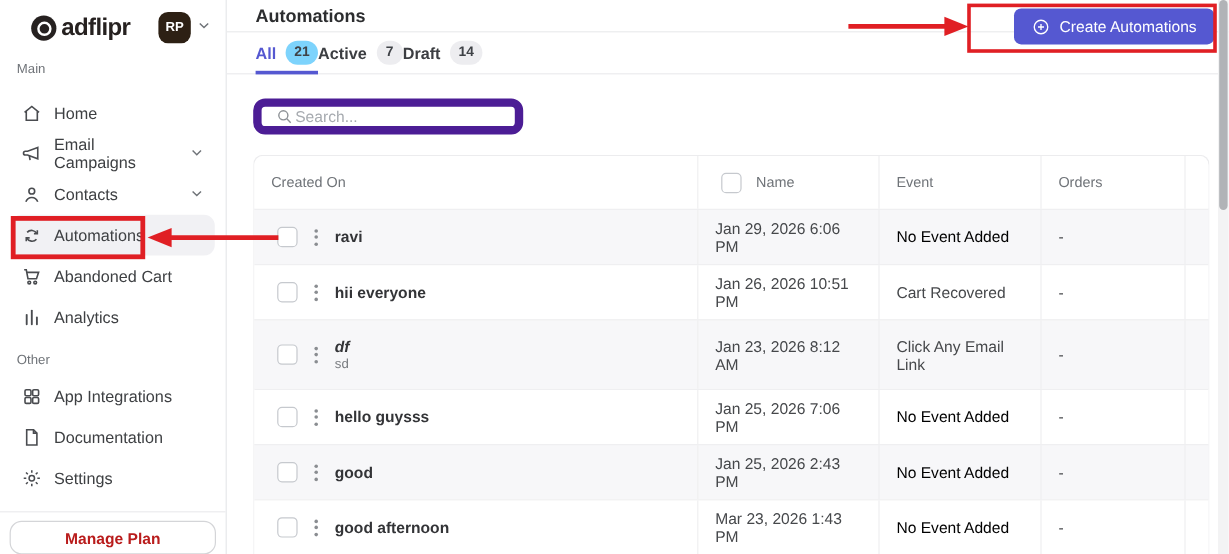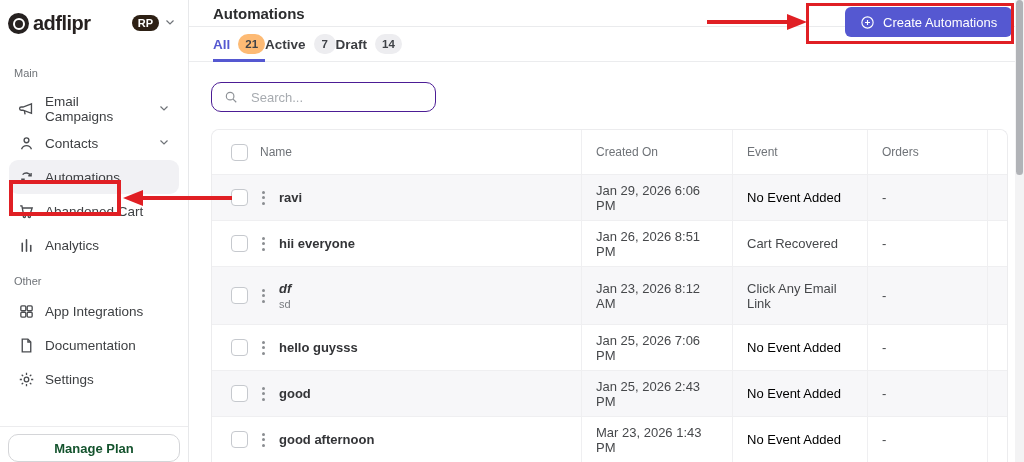--- a/index.html
+++ b/index.html
@@ -3,62 +3,62 @@
 <meta charset="utf-8">
 <style>
   * { margin:0; padding:0; box-sizing:border-box; }
   html,body { width:1024px; height:462px; overflow:hidden; background:#fff;
     font-family:"Liberation Sans", sans-serif; color:#2e2f32; }
   .app { position:relative; display:flex; width:1024px; height:462px; }
 
   
   .sidebar { width:189px; height:462px; background:#fff; border-right:1px solid #e7e8ea;
     display:flex; flex-direction:column; flex-shrink:0; }
-  .brand-row { height:46px; display:flex; align-items:center; padding:0 12px 0 8px; }
+  .brand-row { height:46px; display:flex; align-items:center; padding:0 12px 0 26px; }
   .logo { display:flex; align-items:center; gap:4px; cursor:pointer; }
   .logo-mark { width:21px; height:21px; border-radius:50%; background:#262120; position:relative; }
   .logo-mark::after { content:""; position:absolute; left:5px; top:5px; width:8px; height:8px;
     border:2.5px solid #fff; border-radius:50%; }
   .logo-text { font-size:20px; font-weight:700; color:#262120; letter-spacing:-0.5px; }
   .avatar-wrap { margin-left:auto; display:flex; align-items:center; gap:5px; cursor:pointer; }
-  .avatar { width:27px; height:16px; border-radius:8px; background:#2d2014; color:#fff;
+  .avatar { width:27px; height:26px; border-radius:8px; background:#2d2014; color:#fff;
     font-size:11px; font-weight:700; display:flex; align-items:center; justify-content:center; }
-  .side-label { margin:20px 14px 12px; font-size:11px; color:#6f7378; height:14px; line-height:14px; }
+  .side-label { margin:5px 14px 12px; font-size:11px; color:#6f7378; height:14px; line-height:14px; }
   .side-label.other { margin-top:12px; margin-bottom:6px; }
   .side-item { height:34px; margin:0 9px; padding:0 9px; border-radius:9px;
     display:flex; align-items:center; gap:10px; font-size:13.5px; font-weight:500; color:#3e4043; cursor:pointer; }
   .side-item.selected { background:#f1f1f4; }
   .side-item svg { width:17px; height:17px; stroke:#4a4c50; flex-shrink:0; }
   .side-item .chev { margin-left:auto; }
   .chev svg { width:12px; height:12px; stroke:#6f7378; }
   .side-nav { flex:1; }
   .side-footer { border-top:1px solid #ececee; padding:7px 8px 0; }
   .manage-btn { width:100%; height:28px; border:1px solid #d4d5d8; border-radius:10px; background:#fff;
-    font-size:13px; font-weight:700; color:#14532d; display:flex; align-items:center; justify-content:center; cursor:pointer; }
+    font-size:13px; font-weight:700; color:#b91c1c; display:flex; align-items:center; justify-content:center; cursor:pointer; }
 
   
   .main { flex:1; display:flex; flex-direction:column; position:relative; }
   .main-header { height:46px; border-bottom:1px solid #eaebed; display:flex; align-items:center; padding:0 24px; }
   .page-title { font-size:15px; font-weight:700; color:#2c2d2f; }
   .create-btn { position:absolute; left:656px; top:7px; height:30px; padding:0 15px;
     background:#5558d1; color:#fff; border:none; border-radius:6px; font-size:13px; font-weight:500;
     display:flex; align-items:center; gap:8px; cursor:pointer; font-family:inherit; }
   .create-btn svg { width:15px; height:15px; stroke:#fff; }
 
   .tabbar { height:35px; border-bottom:1px solid #ebecee; display:flex; align-items:center; padding:0 24px; }
   .tab { height:35px; display:flex; align-items:center; gap:8px; font-size:13.5px; font-weight:600;
     color:#3c3e42; cursor:pointer; border-bottom:3px solid transparent; padding-top:3px; }
   .tab.active { color:#5558d1; border-bottom-color:#5558d1; }
   .tab-badge { height:20px; min-width:22px; padding:0 7px; border-radius:10px; background:#ededf0;
     font-size:11.5px; font-weight:600; color:#3f4247; display:flex; align-items:center; justify-content:center; }
-  .tab.active .tab-badge { background:#fdba74; }
+  .tab.active .tab-badge { background:#7dd3fc; }
 
   .content { padding:20px 0 0 22px; }
-  .search-box { width:225px; height:30px; border:1px solid #4c1d95; border-radius:10px;
-    display:flex; align-items:center; gap:13px; padding:0 12px; background:#fff; }
+  .search-box { width:225px; height:30px; border:7px solid #4c1d95; border-radius:10px;
+    display:flex; align-items:center; gap:2px; padding:0 12px; background:#fff; }
   .search-box svg { width:14px; height:14px; stroke:#8d9196; flex-shrink:0; }
   .search-box input { border:none; outline:none; flex:1; font-size:13px; color:#44464a;
     font-family:inherit; background:transparent; }
   .search-box input::placeholder { color:#a7abb0; }
 
   
   .table { margin-top:17px; width:797px; border:1px solid #ececee; border-radius:8px 8px 0 0; border-bottom:none; }
   .t-row { display:grid; grid-template-columns:370px 151px 135px 120px 1fr; min-height:46px; background:#fff; }
   .t-row.head { min-height:44px; border-radius:8px 8px 0 0; }
   .t-row + .t-row { border-top:1px solid #efeff1; }
@@ -104,20 +104,26 @@
           <svg viewBox="0 0 24 24" fill="none" stroke-width="2.4">
               <path d="M5 9l7 7 7-7"></path>
             </svg>
         </span>
       </div>
     </div>
 
     <nav class="side-nav">
       <div class="side-label">Main</div>
 
+      <div class="side-item">
+        <svg viewBox="0 0 24 24" fill="none" stroke-width="1.9">
+            <path d="M3.5 10.8 12 3.8l8.5 7M5.5 9.3V20h13V9.3"></path>
+          </svg>
+        <span>Home</span>
+      </div>
 
       <div class="side-item">
         <svg viewBox="0 0 24 24" fill="none" stroke-width="1.9">
             <path d="M19 4 7 8.5H4.5a2 2 0 0 0 0 4.5H7L19 17.5V4z"></path>
             <path d="M9 13.5l1 5.5"></path>
           </svg>
         <span>Email Campaigns</span>
         <span class="chev"><svg viewBox="0 0 24 24" fill="none" stroke-width="2.4">
               <path d="M5 9l7 7 7-7"></path>
             </svg></span>
@@ -228,25 +234,25 @@
         <svg viewBox="0 0 24 24" fill="none" stroke-width="2">
             <circle cx="10.5" cy="10.5" r="6.5"></circle>
             <path d="M15.5 15.5 21 21"></path>
           </svg>
         <input type="text" placeholder="Search..." style="">
       </div>
 
       <div class="table">
 
         <div class="t-row head">
+          <div class="cell">Created On</div>
           <div class="cell first">
             <span class="checkbox"></span>
             <span>Name</span>
           </div>
-          <div class="cell">Created On</div>
           <div class="cell">Event</div>
           <div class="cell">Orders</div>
           <div class="cell"></div>
         </div>
 
         <div class="t-row alt">
           <div class="cell first">
             <span class="checkbox"></span>
             <span class="kebab">
                 <i></i>
@@ -264,21 +270,21 @@
         <div class="t-row">
           <div class="cell first">
             <span class="checkbox"></span>
             <span class="kebab">
                 <i></i>
                 <i></i>
                 <i></i>
               </span>
             <span class="rname">hii everyone</span>
           </div>
-          <div class="cell">Jan 26, 2026 8:51 PM</div>
+          <div class="cell">Jan 26, 2026 10:51 PM</div>
           <div class="cell">Cart Recovered</div>
           <div class="cell">-</div>
           <div class="cell"></div>
         </div>
 
         <div class="t-row alt tall">
           <div class="cell first">
             <span class="checkbox"></span>
             <span class="kebab">
                 <i></i>

